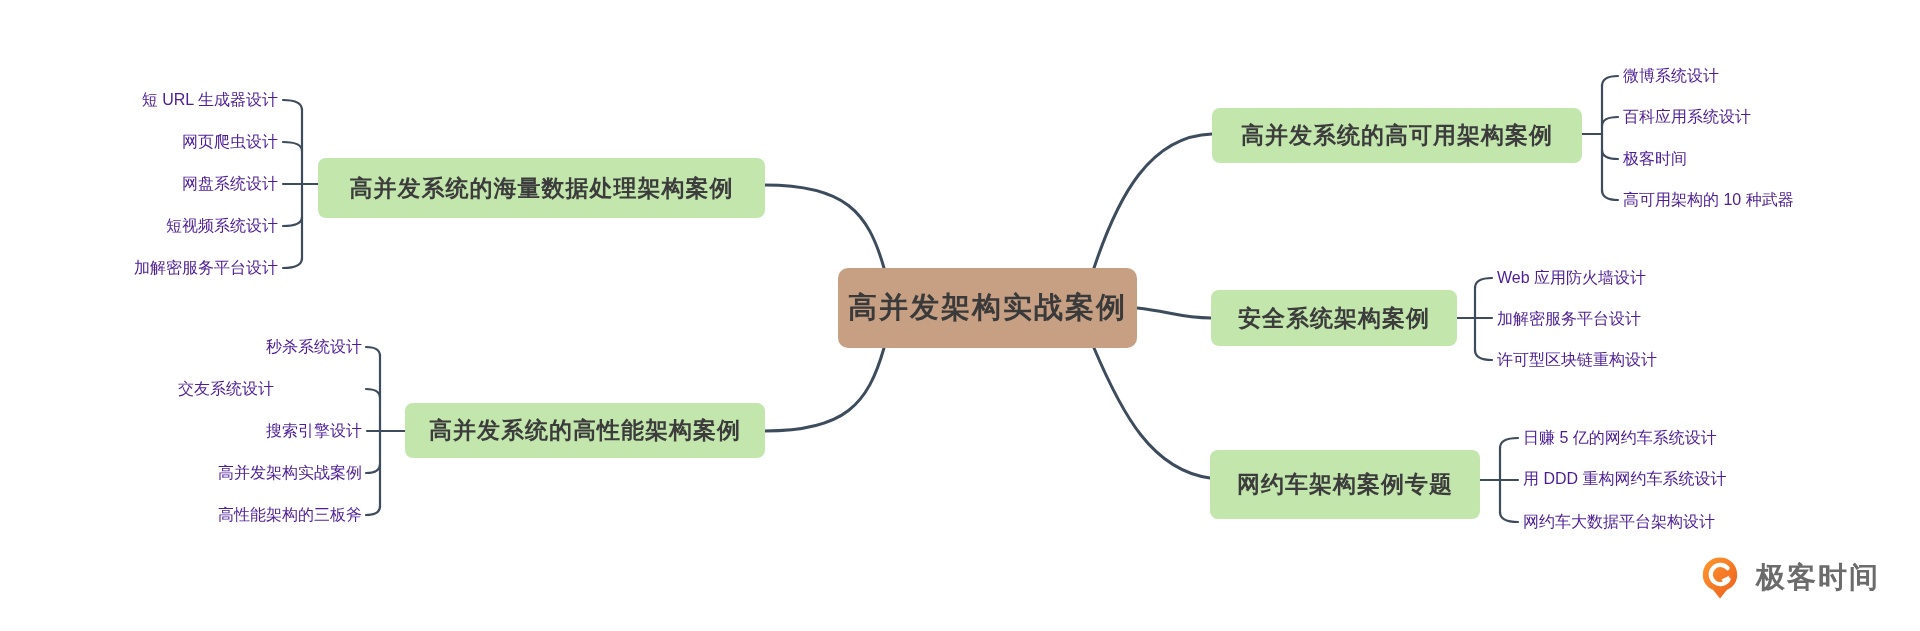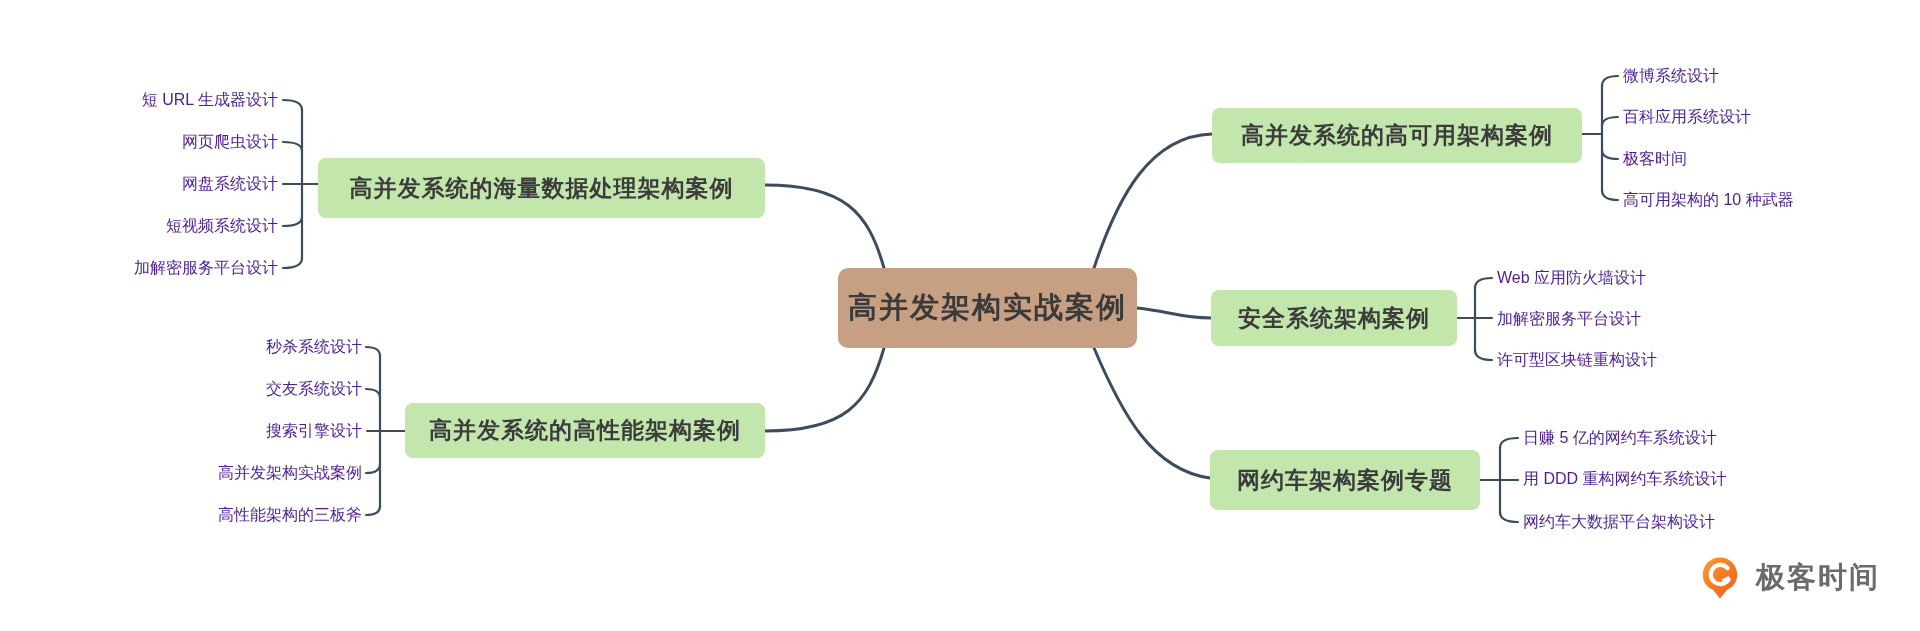--- a/index.html
+++ b/index.html
@@ -76,30 +76,30 @@
       </g>
     </g>
   </svg>
 
   <div class="node root" style="left:838px;top:268px;width:299px;height:80px;">高并发架构实战案例</div>
 
   <div class="node branch" style="left:318px;top:158px;width:447px;height:60px;">高并发系统的海量数据处理架构案例</div>
   <div class="node branch" style="left:405px;top:403px;width:360px;height:55px;">高并发系统的高性能架构案例</div>
   <div class="node branch" style="left:1212px;top:108px;width:370px;height:55px;">高并发系统的高可用架构案例</div>
   <div class="node branch" style="left:1211px;top:290px;width:246px;height:56px;">安全系统架构案例</div>
-  <div class="node branch" style="left:1210px;top:450px;width:270px;height:60px;">网约车架构案例专题</div>
+  <div class="node branch" style="left:1210px;top:450px;width:270px;height:69px;">网约车架构案例专题</div>
 
   <div class="leaf r" style="right:1642px;top:86px;">短 URL 生成器设计</div>
   <div class="leaf r" style="right:1642px;top:128px;">网页爬虫设计</div>
   <div class="leaf r" style="right:1642px;top:170px;">网盘系统设计</div>
   <div class="leaf r" style="right:1642px;top:212px;">短视频系统设计</div>
   <div class="leaf r" style="right:1642px;top:254px;">加解密服务平台设计</div>
 
   <div class="leaf r" style="right:1558px;top:333px;">秒杀系统设计</div>
-  <div class="leaf r" style="right:1558px;top:375px;">交友系统设计</div>
+  <div class="leaf r" style="right:1646px;top:375px;">交友系统设计</div>
   <div class="leaf r" style="right:1558px;top:417px;">搜索引擎设计</div>
   <div class="leaf r" style="right:1558px;top:459px;">高并发架构实战案例</div>
   <div class="leaf r" style="right:1558px;top:501px;">高性能架构的三板斧</div>
 
   <div class="leaf" style="left:1623px;top:62px;">微博系统设计</div>
   <div class="leaf" style="left:1623px;top:103px;">百科应用系统设计</div>
   <div class="leaf" style="left:1623px;top:145px;">极客时间</div>
   <div class="leaf" style="left:1623px;top:186px;">高可用架构的 10 种武器</div>
 
   <div class="leaf" style="left:1497px;top:264px;">Web 应用防火墙设计</div>

